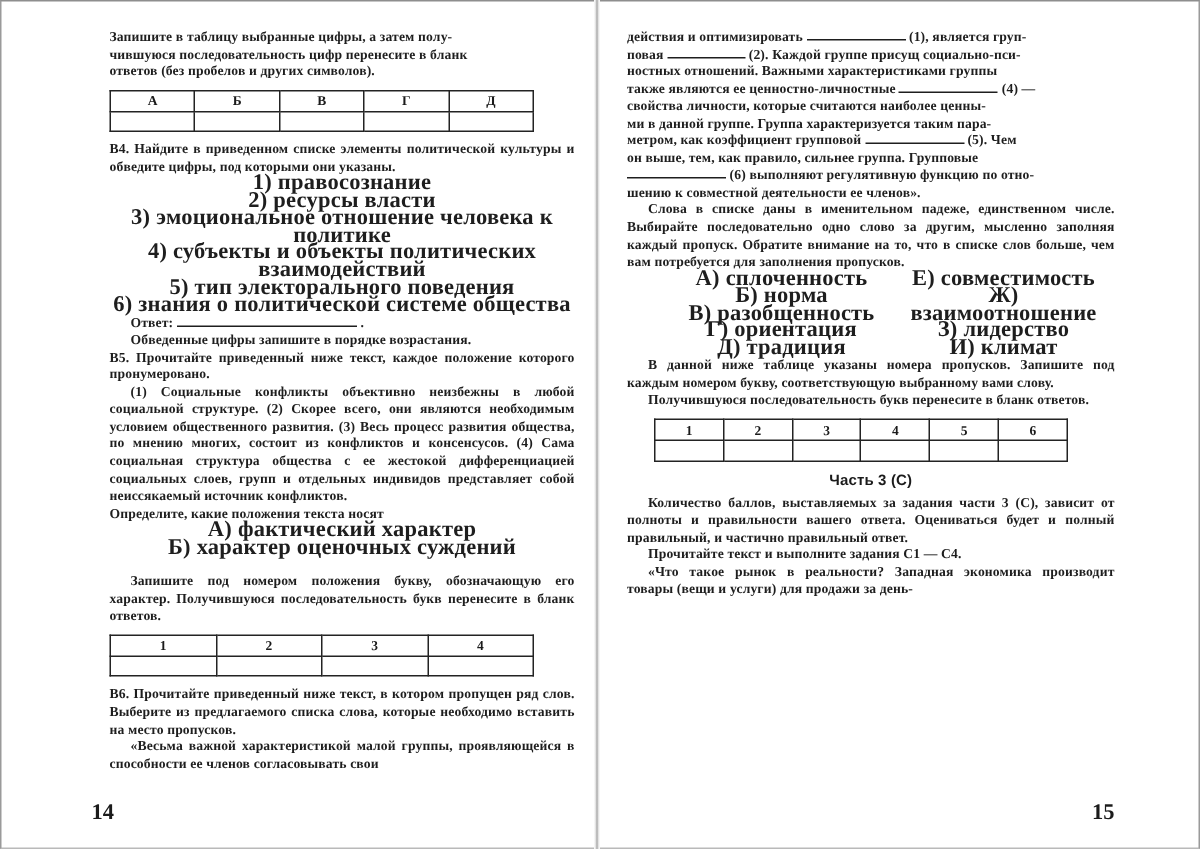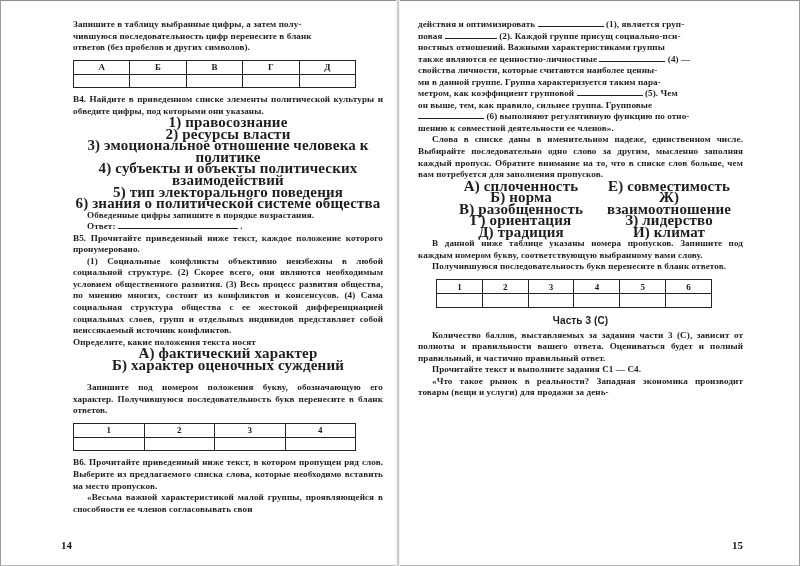--- a/index.html
+++ b/index.html
@@ -137,21 +137,21 @@
     font-family: "Liberation Sans", sans-serif;
     font-size: 10px;
     font-weight: 700;
     margin: 7px 0 4px 0;
     letter-spacing: 0.01em;
   }
 
   .folio {
     position: absolute;
     bottom: 14px;
-    font-size: 11px;
+    font-size: 15px;
     font-weight: 700;
   }
   .folio-left  { left: 60px; }
   .folio-right { right: 56px; }
 </style>
 </head>
 <body>
 
 <div class="scan">
 
@@ -185,23 +185,23 @@
 
       <p class="noind"><span class="task-label">В4.</span> <span>Найдите в приведенном списке элементы политической культуры и обведите цифры, под которыми они указаны.</span></p>
 
       <p class="list-item">1) правосознание</p>
       <p class="list-item">2) ресурсы власти</p>
       <p class="list-item">3) эмоциональное отношение человека к политике</p>
       <p class="list-item">4) субъекты и объекты политических взаимодействий</p>
       <p class="list-item">5) тип электорального поведения</p>
       <p class="list-item">6) знания о политической системе общества</p>
 
+      <p class="indent"><span>Ответ:</span> <span class="answer-rule blank-ans"></span> .</p>
+
       <p class="indent">Обведенные цифры запишите в порядке возрастания.</p>
-
-      <p class="indent"><span>Ответ:</span> <span class="answer-rule blank-ans"></span> .</p>
 
       <p class="noind"><span class="task-label">В5.</span> <span>Прочитайте приведенный ниже текст, каждое положение которого пронумеровано.</span></p>
 
       <p class="indent">(1) Социальные конфликты объективно неизбежны в любой социальной структуре. (2) Скорее всего, они являются необходимым условием общественного развития. (3) Весь процесс развития общества, по мнению многих, состоит из конфликтов и консенсусов. (4) Сама социальная структура общества с ее жестокой дифференциацией социальных слоев, групп и отдельных индивидов представляет собой неиссякаемый источник конфликтов.</p>
 
       <p class="noind">Определите, какие положения текста носят</p>
       <p class="list-item">А) фактический характер</p>
       <p class="list-item">Б) характер оценочных суждений</p>
 
       <p class="indent gap-top">Запишите под номером положения букву, обозначающую его характер. Получившуюся последовательность букв перенесите в бланк ответов.</p>

